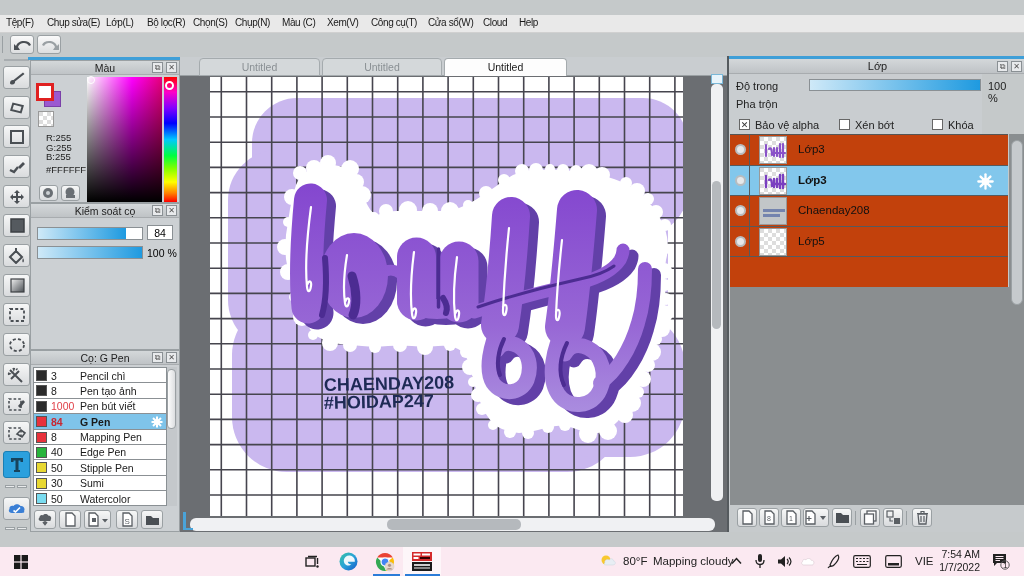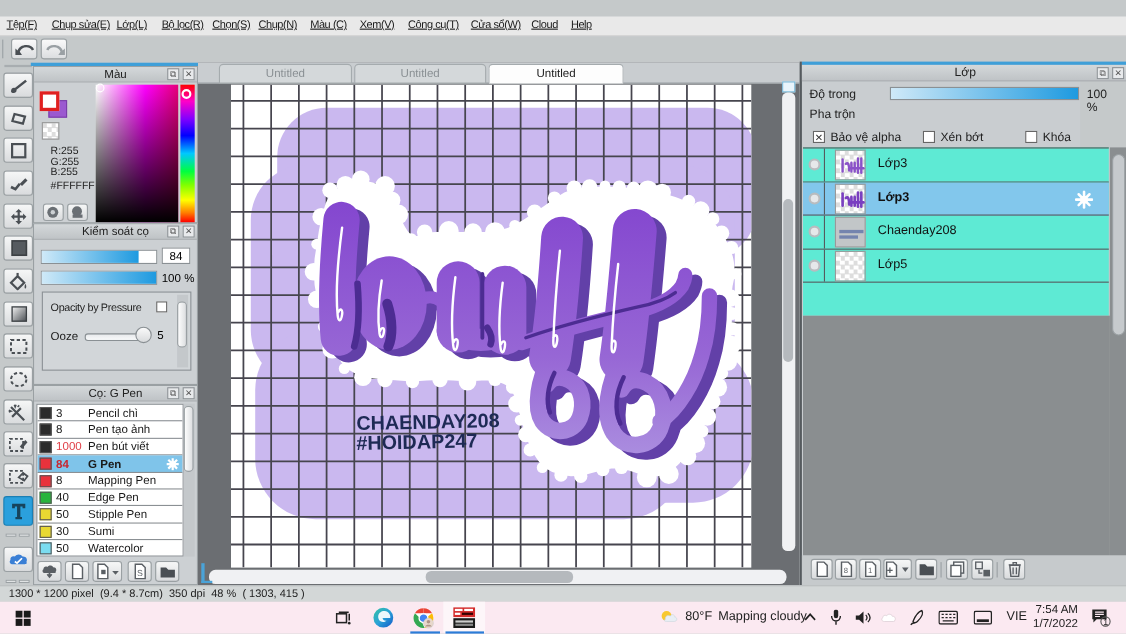--- a/index.html
+++ b/index.html
@@ -5,21 +5,21 @@
 * { margin:0; padding:0; box-sizing:border-box; }
 html,body { width:1024px; height:576px; overflow:hidden; font-family:"Liberation Sans", sans-serif; }
 #app { position:absolute; left:0; top:0; width:1024px; height:576px; background:#c5c9ca; }
 .abs { position:absolute; }
 
 
 #titlebar { left:0; top:0; width:1024px; height:15px; background:#ffffff; }
 #titletext { left:31px; top:0px; font-size:12.5px; color:#111; }
 
 #menubar { left:0; top:15px; width:1024px; height:18px; background:#e9e9e9; font-size:10px; letter-spacing:-0.4px; color:#1a1a1a; border-bottom:1px solid #d0d0d0;}
-#menubar span { position:absolute; top:2px;text-decoration:underline; }
+#menubar span { position:absolute; top:2px; }
 
 #toolbar { left:0; top:33px; width:1024px; height:24px; background:#c5c9ca; }
 .tbtn { position:absolute; width:24px; height:19px; top:2px; background:linear-gradient(#fafafa,#dcdee0); border:1px solid #9aa0a3; border-radius:3px; }
 
 #toolstrip { left:0; top:57px; width:30px; height:475px; background:#c5c9ca; }
 .sbtn { position:absolute; left:3px; width:27px; height:23px; background:linear-gradient(#f6f7f7,#d9dbdd); border:1px solid #9aa0a3; border-radius:3px; display:flex; align-items:center; justify-content:center; }
 .phead { height:14px; background:linear-gradient(#d4d8da,#bfc3c6); font-size:10.5px; color:#222; text-align:center; line-height:14px; position:relative; border-bottom:1px solid #a8acaf;}
 .pico { position:absolute; top:1px; width:11px; height:11px; border:1px solid #8a9094; background:#e8eaec; font-size:8px; line-height:10px; text-align:center; color:#555; }
 .bbtn { width:22px; height:19px; background:linear-gradient(#f6f7f7,#d9dbdd); border:1px solid #9aa0a3; border-radius:3px; display:flex; align-items:center; justify-content:center; }
 .brow { position:relative; height:15.4px; border-bottom:1px solid #8b9094; font-size:10.5px; color:#1a1a1a; }
@@ -197,31 +197,20 @@
     <div class="abs" style="left:0;top:146px;width:150px;height:147px;border:1px solid #9aa0a3;background:#ccd0d3">
       <div class="phead">Kiểm soát cọ<span class="pico" style="right:16px">⧉</span><span class="pico" style="right:2px">✕</span></div>
       <div class="abs" style="left:6px;top:23px;width:106px;height:13px;background:#fff;border:1px solid #8a9094">
         <div class="abs" style="left:0;top:0;width:88px;height:11px;background:linear-gradient(90deg,#cfe9f8,#1e9ae0)"></div>
       </div>
       <div class="abs" style="left:116px;top:21px;width:26px;height:15px;background:#fff;border:1px solid #8a9094;font-size:10.5px;text-align:center;line-height:14px">84</div>
       <div class="abs" style="left:6px;top:42px;width:106px;height:13px;background:#fff;border:1px solid #8a9094">
         <div class="abs" style="left:0;top:0;width:104px;height:11px;background:linear-gradient(90deg,#cfe9f8,#1e9ae0)"></div>
       </div>
       <div class="abs" style="left:116px;top:43px;font-size:10.5px">100 %</div>
-      <div class="abs" style="left:7px;top:61px;width:136px;height:72px;border:1px solid #8a9094;background:#d2d6d9">
-        <div class="abs" style="left:7px;top:9px;font-size:9.8px;color:#222;letter-spacing:-0.3px">Opacity by Pressure</div>
-        <div class="abs" style="left:103px;top:8px;width:10px;height:10px;background:#fff;border:1px solid #666"></div>
-        <div class="abs" style="left:7px;top:34px;font-size:10.5px;color:#222">Ooze</div>
-        <div class="abs" style="left:38px;top:37px;width:52px;height:7px;background:linear-gradient(#e8eaec,#f8f9fa);border:1px solid #8a9094;border-radius:3px"></div>
-        <div class="abs" style="left:84px;top:31px;width:15px;height:15px;background:linear-gradient(#fafafa,#d8dadc);border:1px solid #8a9094;border-radius:50%"></div>
-        <div class="abs" style="left:104px;top:33px;font-size:10.5px">5</div>
-        <div class="abs" style="right:2px;top:2px;width:10px;height:66px;background:#c4c8cb">
-          <div class="abs" style="left:0;top:6px;width:9px;height:42px;background:linear-gradient(90deg,#fdfdfd,#dcdee0);border:1px solid #9aa0a3;border-radius:4px"></div>
-        </div>
-      </div>
     </div>
 
     <div class="abs" style="left:0;top:293px;width:150px;height:182px;border:1px solid #9aa0a3;background:#ccd0d3">
       <div class="phead">Cọ: G Pen<span class="pico" style="right:16px">⧉</span><span class="pico" style="right:2px">✕</span></div>
       <div class="abs" style="left:2px;top:16px;width:134px;height:139px;background:#fff;border:1px solid #8a9094;overflow:hidden" id="brushlist">
         <div class="brow">
             <span class="sw" style="background:#2b2b2b"></span>
             <span class="num">3</span>
             <span class="nm">Pencil chì</span>
           </div>
@@ -478,21 +467,21 @@
     <div class="abs" style="left:80px;top:23px;width:172px;height:12px;background:linear-gradient(90deg,#cfe9f8,#1e9ae0);border:1px solid #8a9094"></div>
     <div class="abs" style="left:259px;top:24px;font-size:11px;color:#222">100 %</div>
     <div class="abs" style="left:7px;top:42px;font-size:11px;color:#222">Pha trộn</div>
     <div class="abs" style="left:10px;top:63px;width:11px;height:11px;background:#fff;border:1px solid #666;font-size:9px;line-height:10px;text-align:center;color:#333">✕</div>
     <div class="abs" style="left:26px;top:63px;font-size:11px;color:#222">Bảo vệ alpha</div>
     <div class="abs" style="left:110px;top:63px;width:11px;height:11px;background:#fff;border:1px solid #666"></div>
     <div class="abs" style="left:126px;top:63px;font-size:11px;color:#222">Xén bớt</div>
     <div class="abs" style="left:203px;top:63px;width:11px;height:11px;background:#fff;border:1px solid #666"></div>
     <div class="abs" style="left:219px;top:63px;font-size:11px;color:#222">Khóa</div>
 
-    <div class="abs" id="layerlist" style="left:1px;top:78px;width:278px;height:153px;background:#5eead4;border-top:1px solid #555">
+    <div class="abs" id="layerlist" style="left:1px;top:78px;width:278px;height:153px;background:#c2410c;border-top:1px solid #555">
       <div class="lrow">
           <span class="vis"></span>
           <span class="thumb"><svg width="28" height="28" viewBox="0 0 28 28">
               <g stroke="#8a52c8" stroke-width="2.2" fill="none" stroke-linecap="round">
                 <path d="M6 8 V19"></path>
                 <path d="M9 12 C11 10 12 13 12 18"></path>
                 <path d="M14 11 V19 M17 11 V19"></path>
                 <path d="M20 7 V20 M23 7 V20"></path>
                 <path d="M13 16 H25"></path>
               </g>
@@ -586,21 +575,20 @@
       </div>
     <div class="abs" style="left:177px;top:455px;width:1px;height:14px;background:#9aa0a3"></div>
     <div class="abs lbtn" style="left:183px">
         <svg width="15" height="15" viewBox="0 0 15 15">
           <path d="M3 4 H12 L11 14 H4 Z" fill="none" stroke="#5a5f64" stroke-width="1.3"></path>
           <path d="M2 3.5 H13 M6 3 V1.5 H9 V3 M6 6 V12 M9 6 V12" stroke="#5a5f64" stroke-width="1.2" fill="none"></path>
         </svg>
       </div>
   </div>
 
-  <div class="abs" id="statusbar"><span style="margin-left:8px">1300 * 1200 pixel&nbsp;&nbsp;(9.4 * 8.7cm)&nbsp;&nbsp;350 dpi&nbsp;&nbsp;48 %&nbsp;&nbsp;( 1303, 415 )</span></div>
 
   <div class="abs" id="taskbar">
     <svg class="abs" style="left:14px;top:8px" width="14" height="14" viewBox="0 0 14 14">
         <rect x="0" y="0" width="6.4" height="6.4" fill="#1a1a1a"></rect>
         <rect x="7.6" y="0" width="6.4" height="6.4" fill="#1a1a1a"></rect>
         <rect x="0" y="7.6" width="6.4" height="6.4" fill="#1a1a1a"></rect>
         <rect x="7.6" y="7.6" width="6.4" height="6.4" fill="#1a1a1a"></rect>
       </svg>
     <svg class="abs" style="left:305px;top:8px" width="14" height="14" viewBox="0 0 14 14">
         <rect x="1" y="3" width="9" height="8" fill="none" stroke="#222" stroke-width="1.4"></rect>

